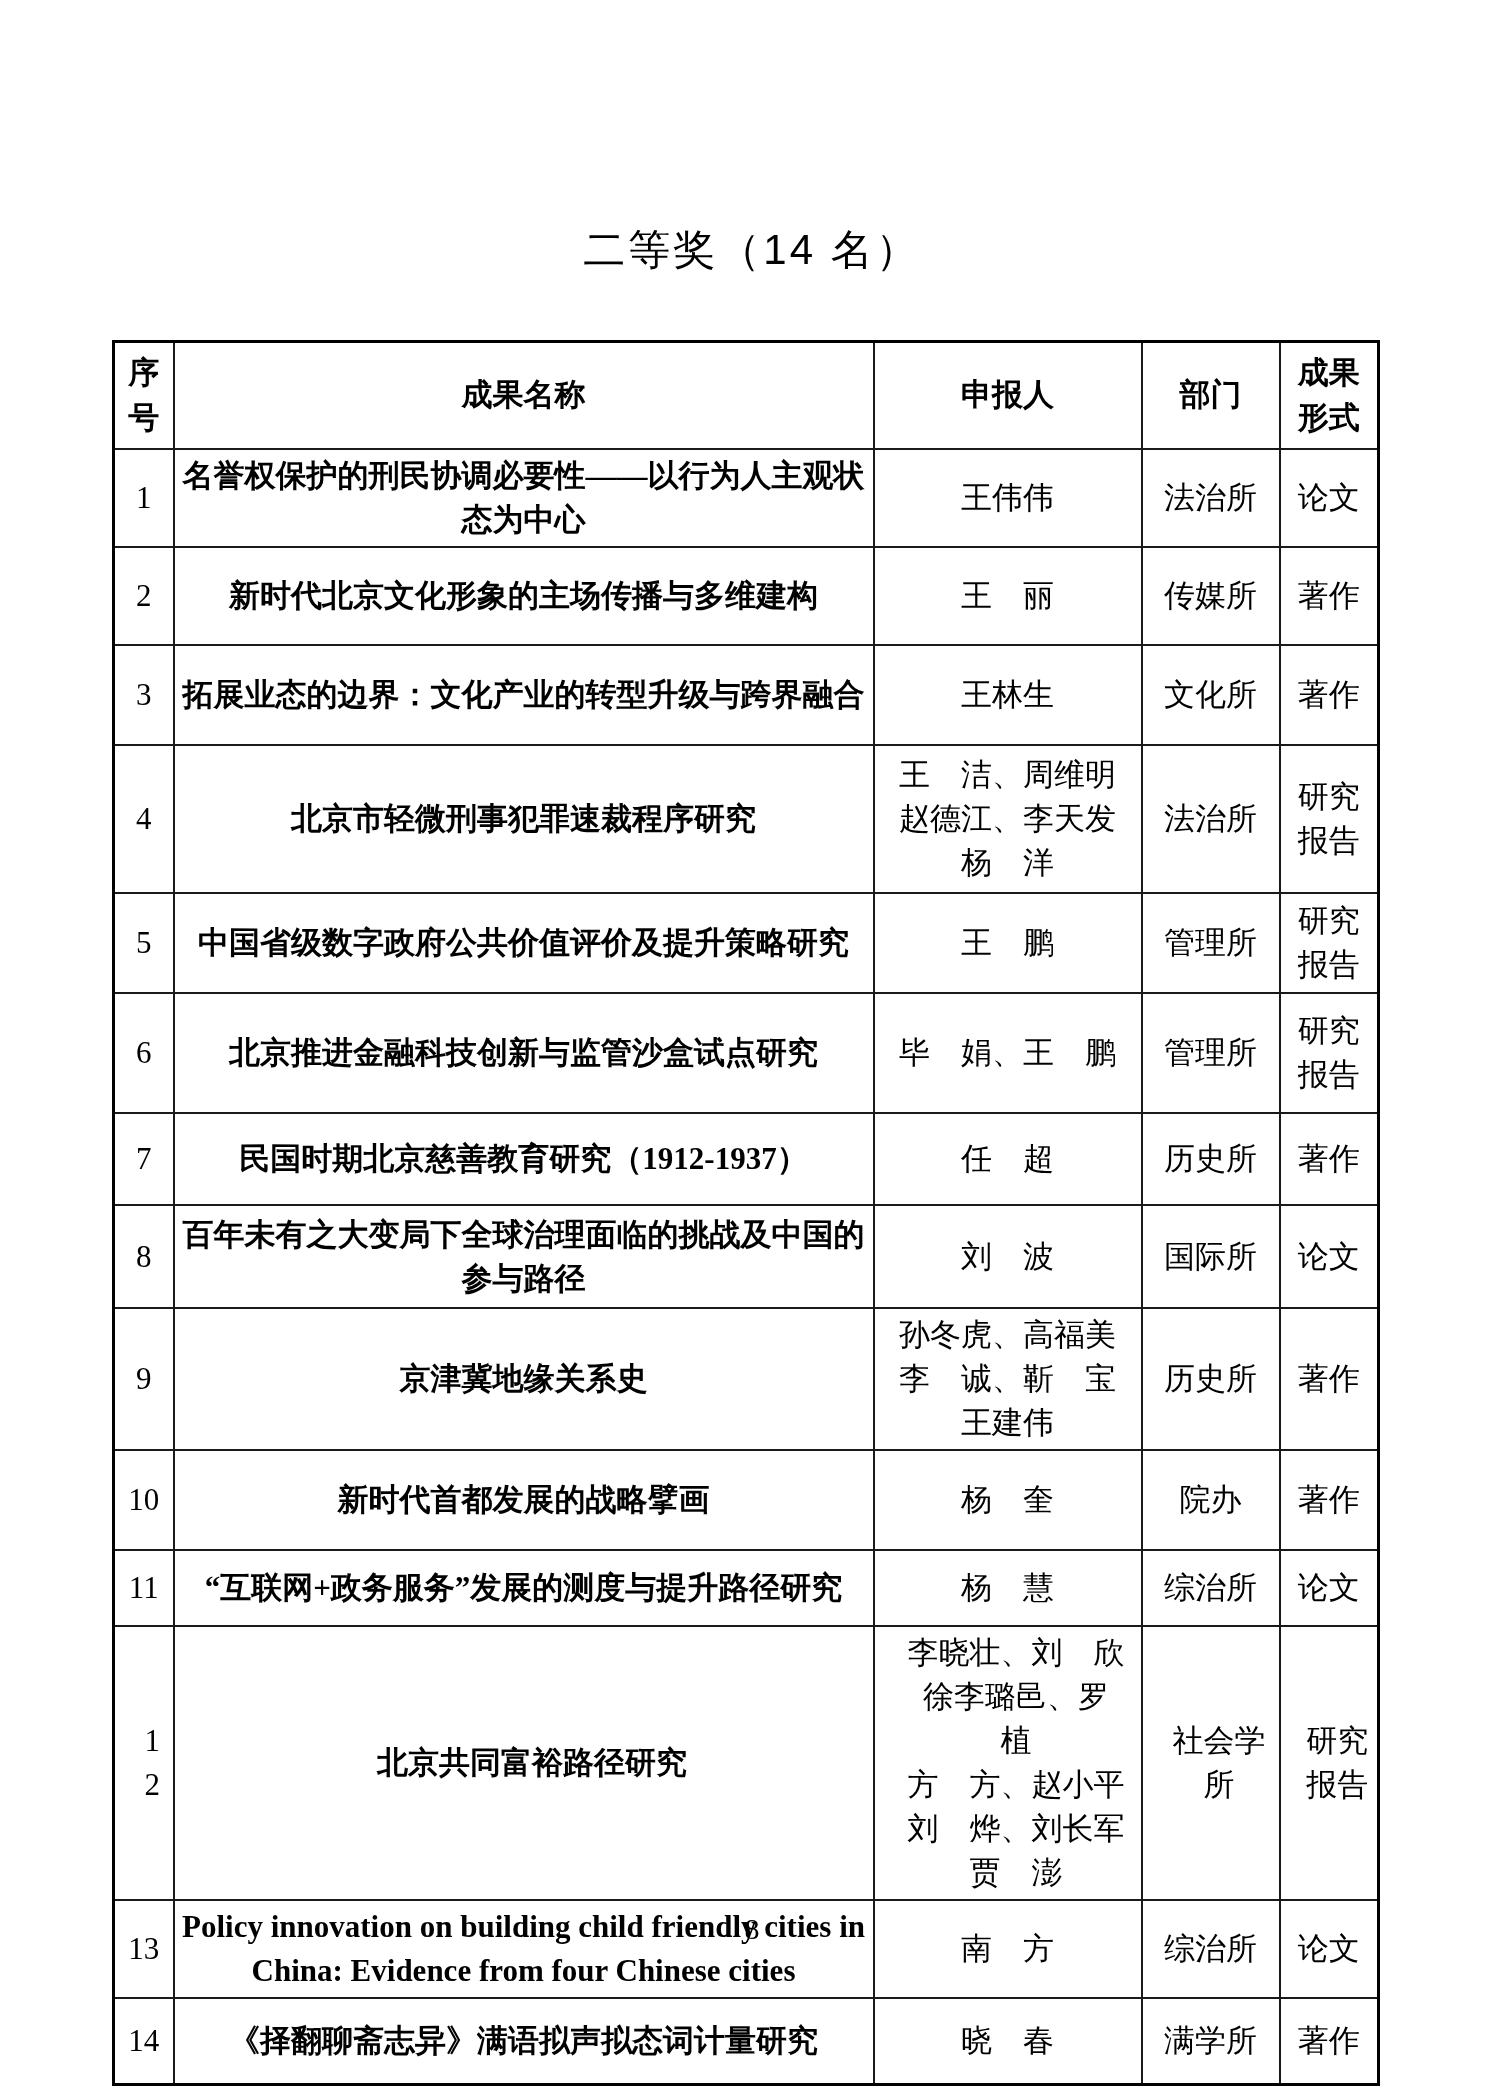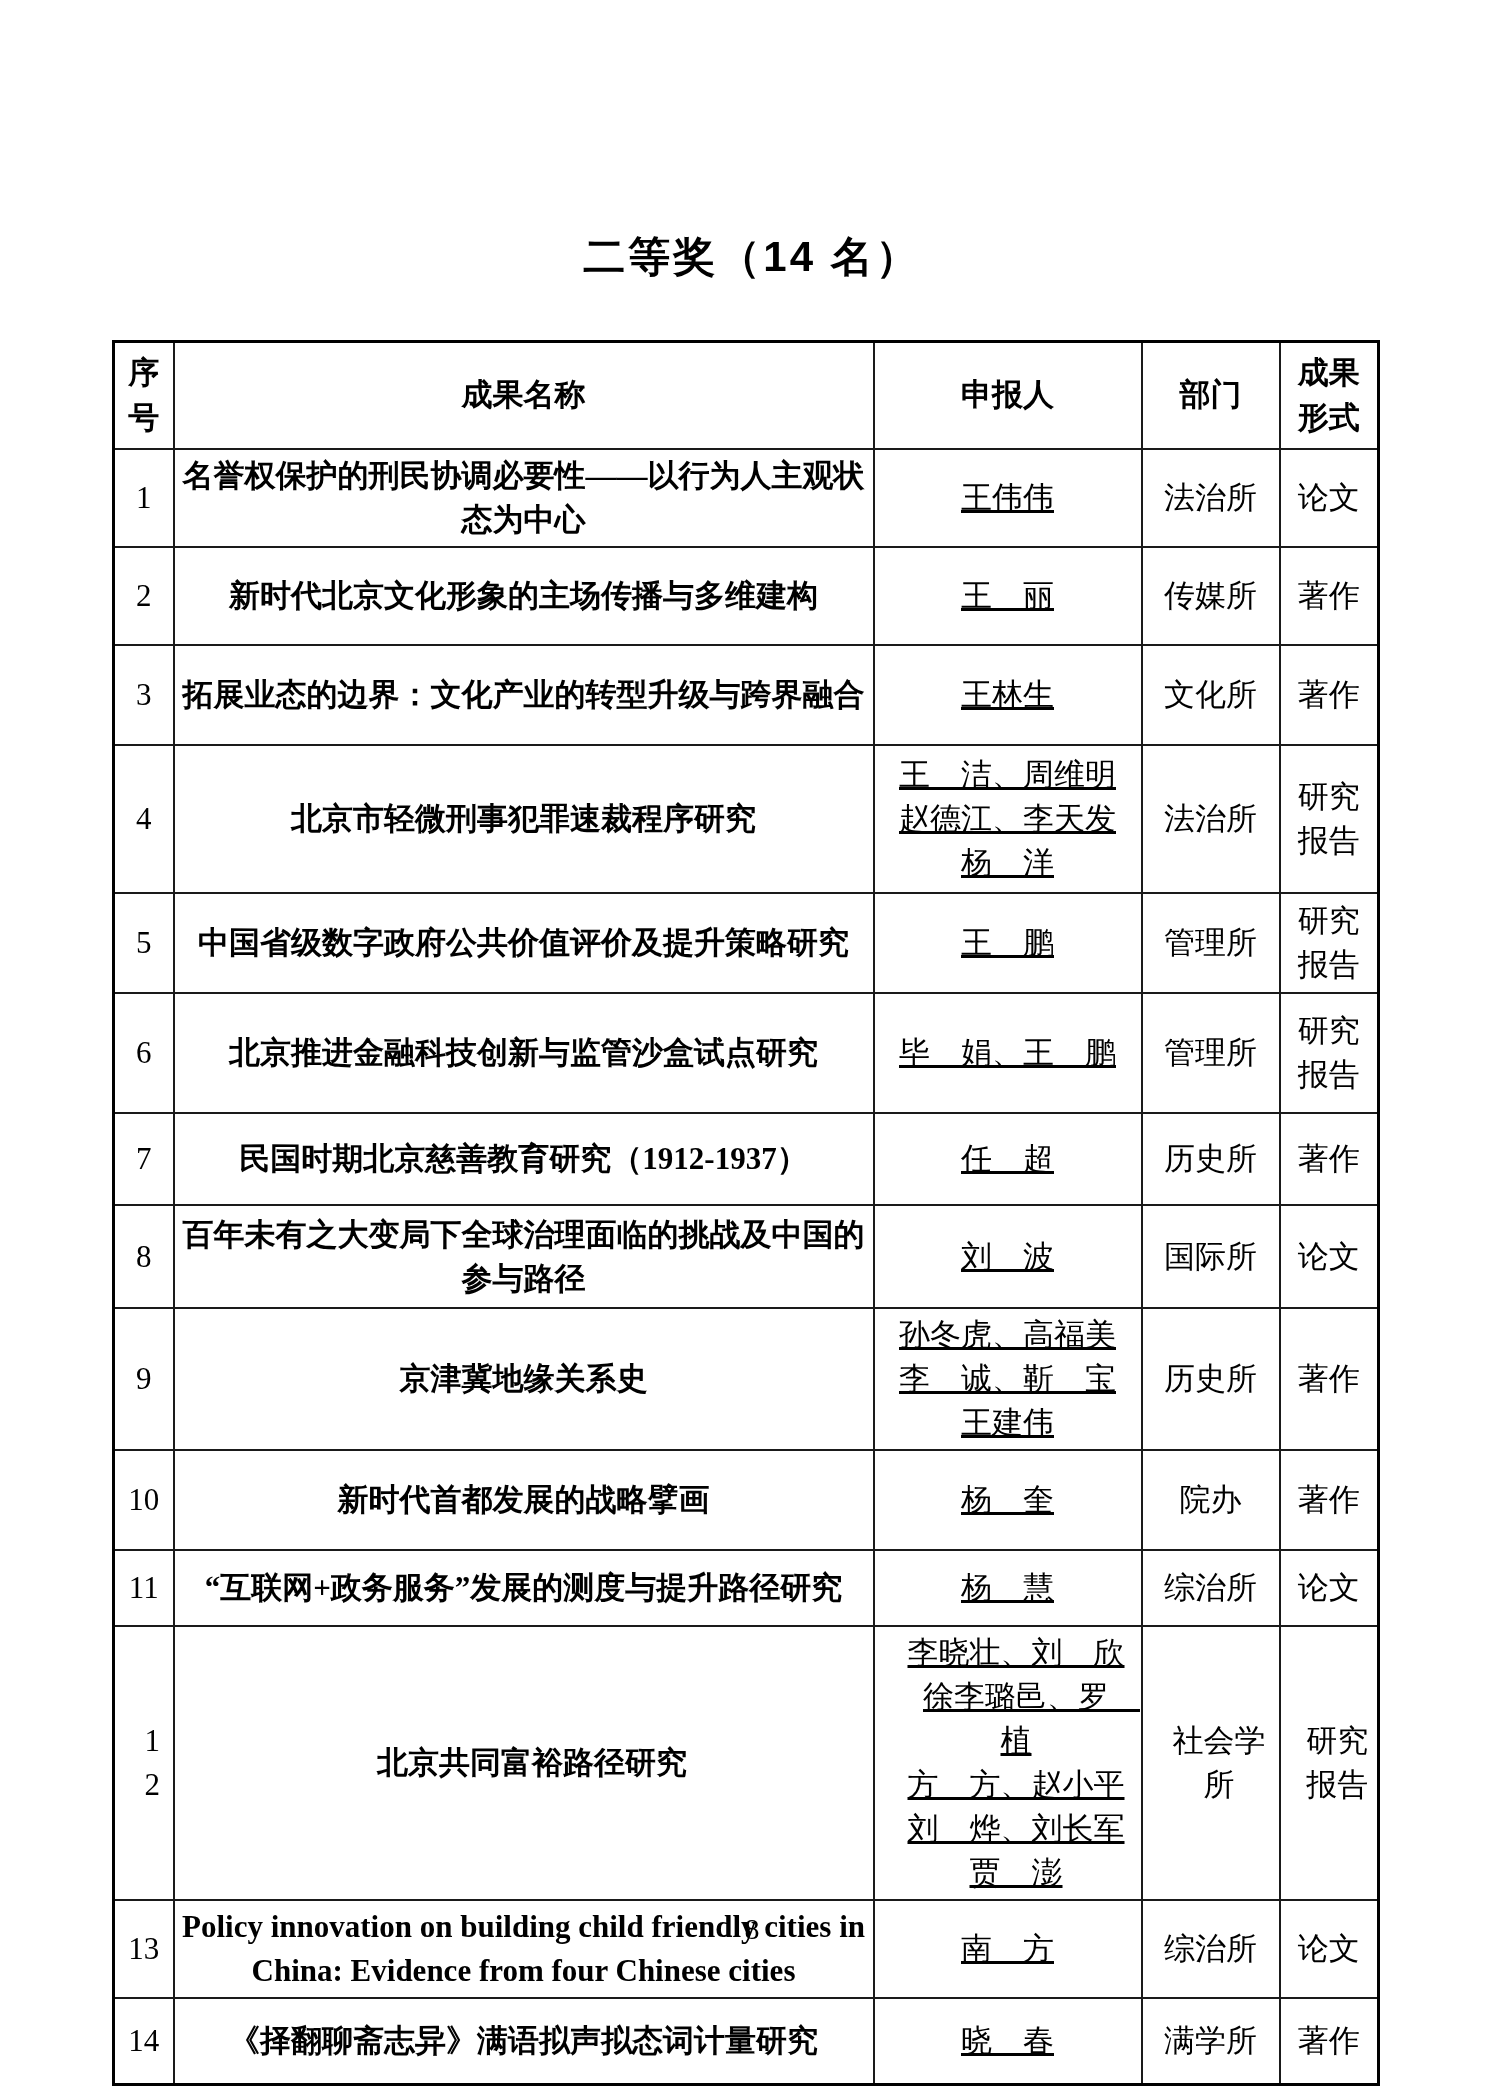--- a/index.html
+++ b/index.html
@@ -10,25 +10,25 @@
   .page {
     position: relative;
     width: 1504px;
     height: 2095px;
     background: #ffffff;
     color: #000000;
     font-family: "Liberation Serif", "DejaVu Serif", serif;
     overflow: hidden;
   }
   .doc-title {
-    margin: 7px;
+    margin: 0;
     padding-top: 222px;
     text-align: center;
     font-family: "Liberation Sans", "DejaVu Sans", sans-serif;
-    font-weight: 700;
+    font-weight: 400;
     font-size: 42px;
     letter-spacing: 3px;
   }
   .results-table {
     position: absolute;
     left: 112px;
     top: 340px;
     width: 1265px;
     border-collapse: collapse;
     table-layout: fixed;
@@ -52,21 +52,20 @@
     padding: 4px 4px;
   }
   .c-name {
     text-align: left;
     padding: 6px 24px 6px 14px;
     font-weight: bold;
   }
   .c-app {
     white-space: pre-line;
     padding: 6px 4px;
-    text-decoration: underline;
   }
   .c-dept {
     padding: 4px 2px;
     margin-left: 20px;
   }
   .c-form {
     padding: 4px 10px;
   }
   
   .results-table tbody tr:nth-child(1)  td { height: 88px; }

